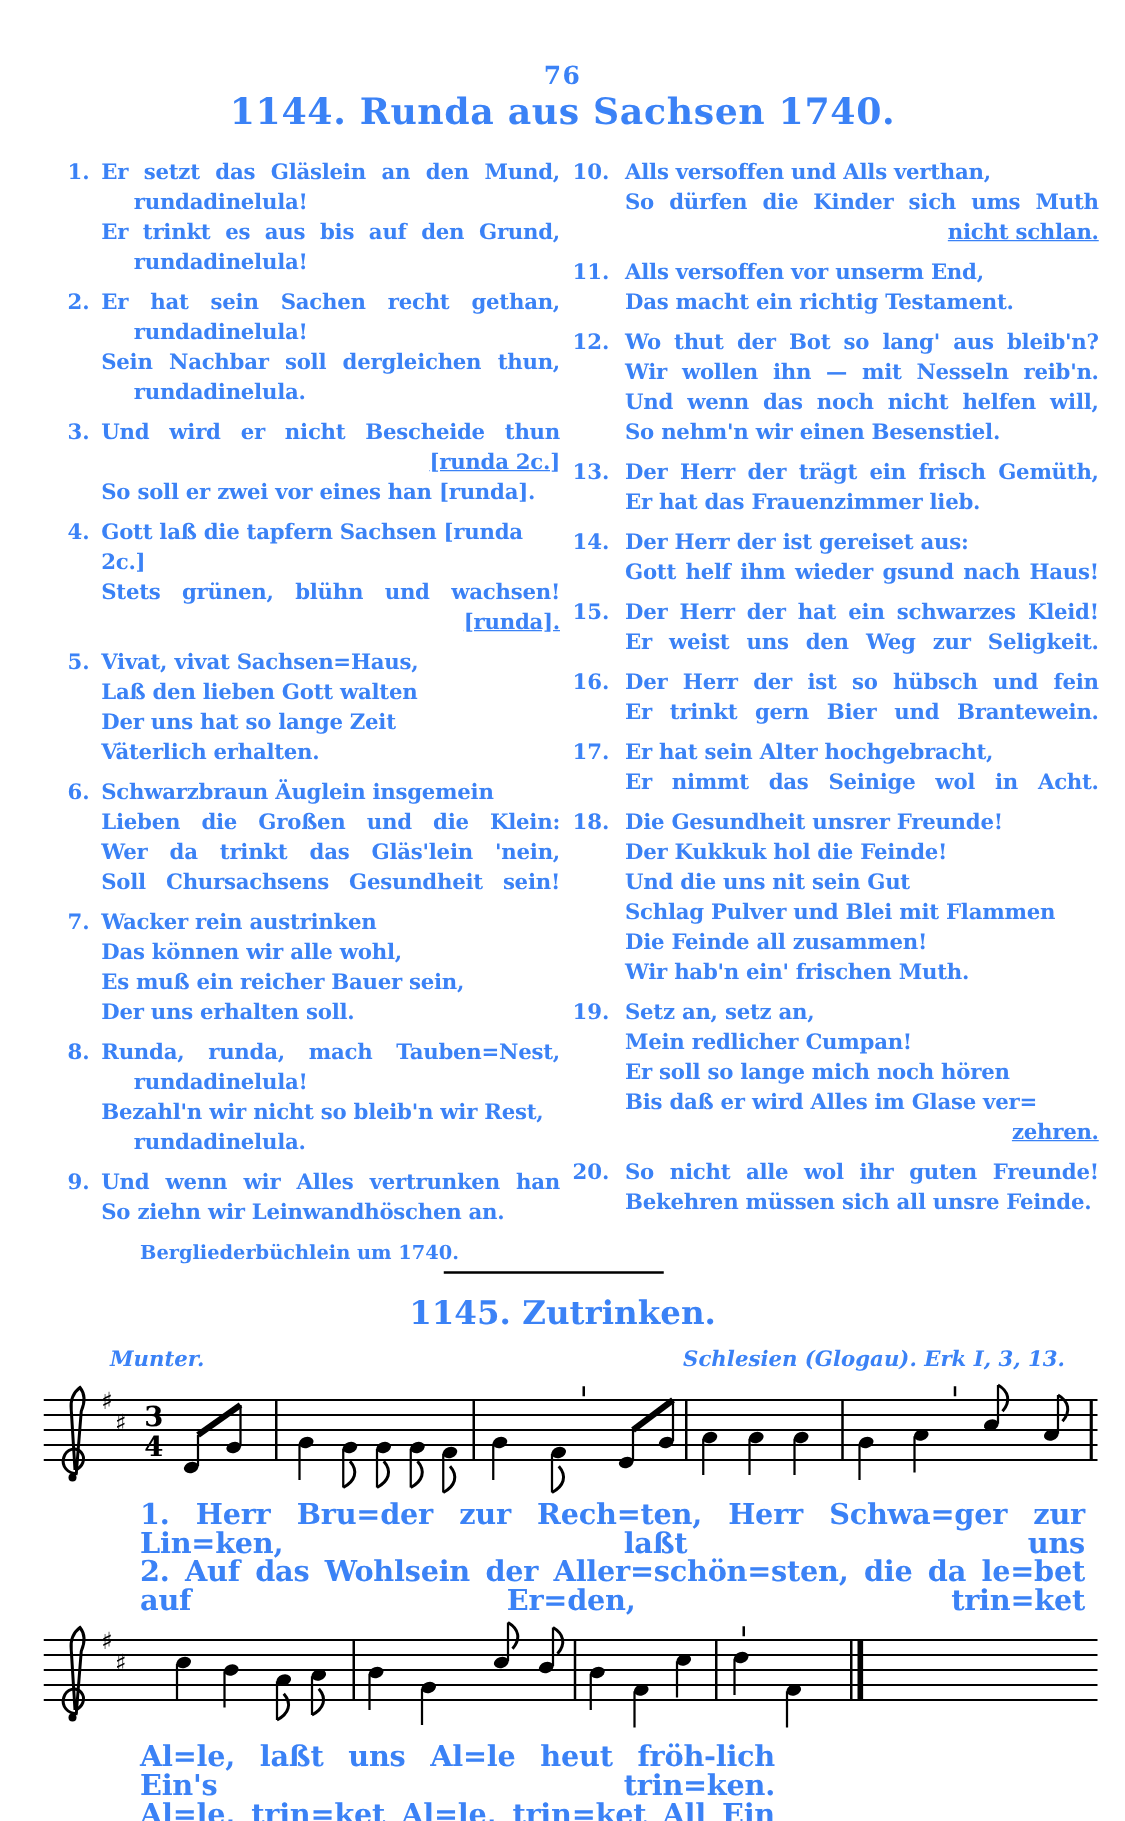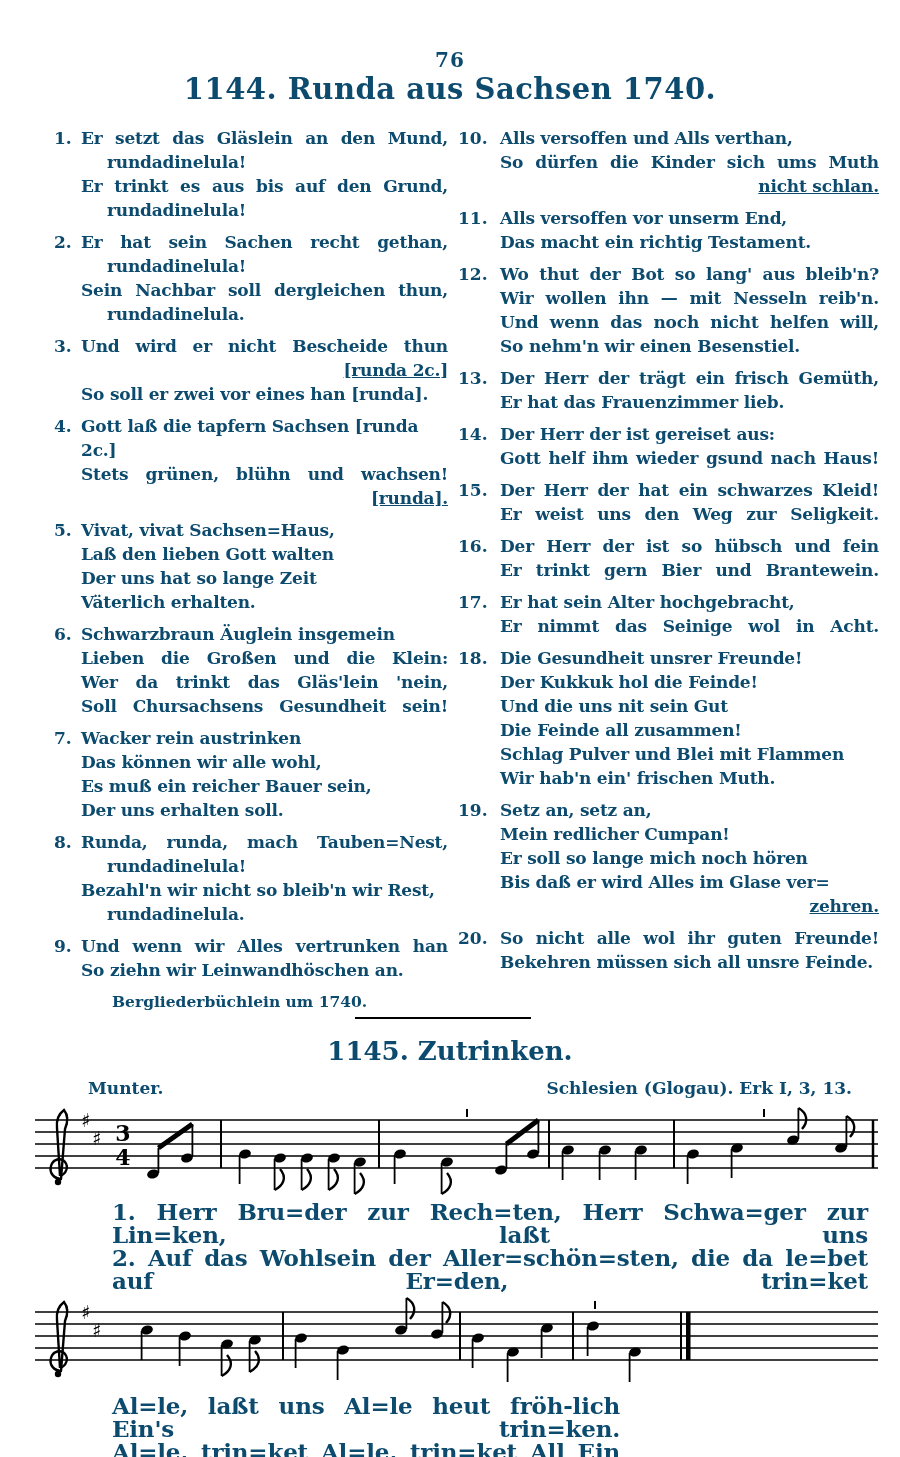--- a/index.html
+++ b/index.html
@@ -1,18 +1,18 @@
 <!DOCTYPE html>
 <html><head>
 <meta charset="utf-8">
 <style>
   html,body{margin:0;padding:0;background:#e8e8e8;}
   .page{
     position:relative;width:900px;height:1457px;margin:0 auto;
-    background:#ffffff;color:#0c4a6e;
+    background:#ffffff;color:#3b82f6;
     font-family:"DejaVu Serif",serif;font-weight:700;overflow:hidden;
   }
   .pagenum{padding-top:48px;text-align:center;font-size:20px;letter-spacing:1px;}
   .title1144{text-align:center;font-size:29px;letter-spacing:0.5px;}
   .cols{display:flex;padding-left:54px;margin-top:20px;}
   .col{font-size:17px;line-height:24px;}
   .col-left{width:394px;margin-right:10px;}
   .col-right{width:421px;}
   .verse{display:flex;margin-bottom:8px;}
   .vnum{flex:0 0 auto;}
@@ -20,21 +20,21 @@
   .col-right .vnum{width:42px;}
   .vbody{flex:1 1 auto;min-width:0;}
   .vline{letter-spacing:-0.2px;white-space:normal;}
   .s-i{padding-left:26px;}
   .s-r{text-align:right;text-decoration:underline;}
   .s-j{text-align:justify;text-align-last:justify;}
   .source-row{position:relative;height:44px;}
   .source{position:absolute;left:112px;top:2px;font-size:15.5px;}
   .rule{position:absolute;left:355px;top:27px;width:176px;border-top:2.5px solid #000;}
   .title1145{text-align:center;font-size:26px;margin-top:2px;}
-  .music-header{display:flex;justify-content:space-between;padding:0 48px 0 88px;font-size:17px;margin-top:12px;}
+  .music-header{display:flex;justify-content:space-between;padding:0 48px 0 88px;font-size:17px;margin-top:12px;font-style:italic;}
   svg.staff{display:block;margin-left:35px;overflow:visible;}
   #staff1{margin-top:8px;}
   #staff2{margin-top:6px;}
   .lyrics{font-size:23px;line-height:23px;letter-spacing:-0.2px;}
   .lyrics-1{margin:2px 32px 0 112px;}
   .lyrics-2{margin:4px 0 0 112px;width:508px;}
   .lyr{text-align:justify;text-align-last:justify;}
 </style>
 </head>
 <body>
@@ -182,22 +182,22 @@
             <div class="vline s-n">Er hat sein Alter hochgebracht,</div>
             <div class="vline s-j">Er nimmt das Seinige wol in Acht.</div>
           </div>
         </div>
         <div class="verse">
           <span class="vnum">18.</span>
           <div class="vbody">
             <div class="vline s-n">Die Gesundheit unsrer Freunde!</div>
             <div class="vline s-n">Der Kukkuk hol die Feinde!</div>
             <div class="vline s-n">Und die uns nit sein Gut</div>
+            <div class="vline s-n">Schlag Pulver und Blei mit Flammen</div>
             <div class="vline s-n">Die Feinde all zusammen!</div>
-            <div class="vline s-n">Schlag Pulver und Blei mit Flammen</div>
             <div class="vline s-n">Wir hab'n ein' frischen Muth.</div>
           </div>
         </div>
         <div class="verse">
           <span class="vnum">19.</span>
           <div class="vbody">
             <div class="vline s-n">Setz an, setz an,</div>
             <div class="vline s-n">Mein redlicher Cumpan!</div>
             <div class="vline s-n">Er soll so lange mich noch hören</div>
             <div class="vline s-n">Bis daß er wird Alles im Glase ver=</div>

